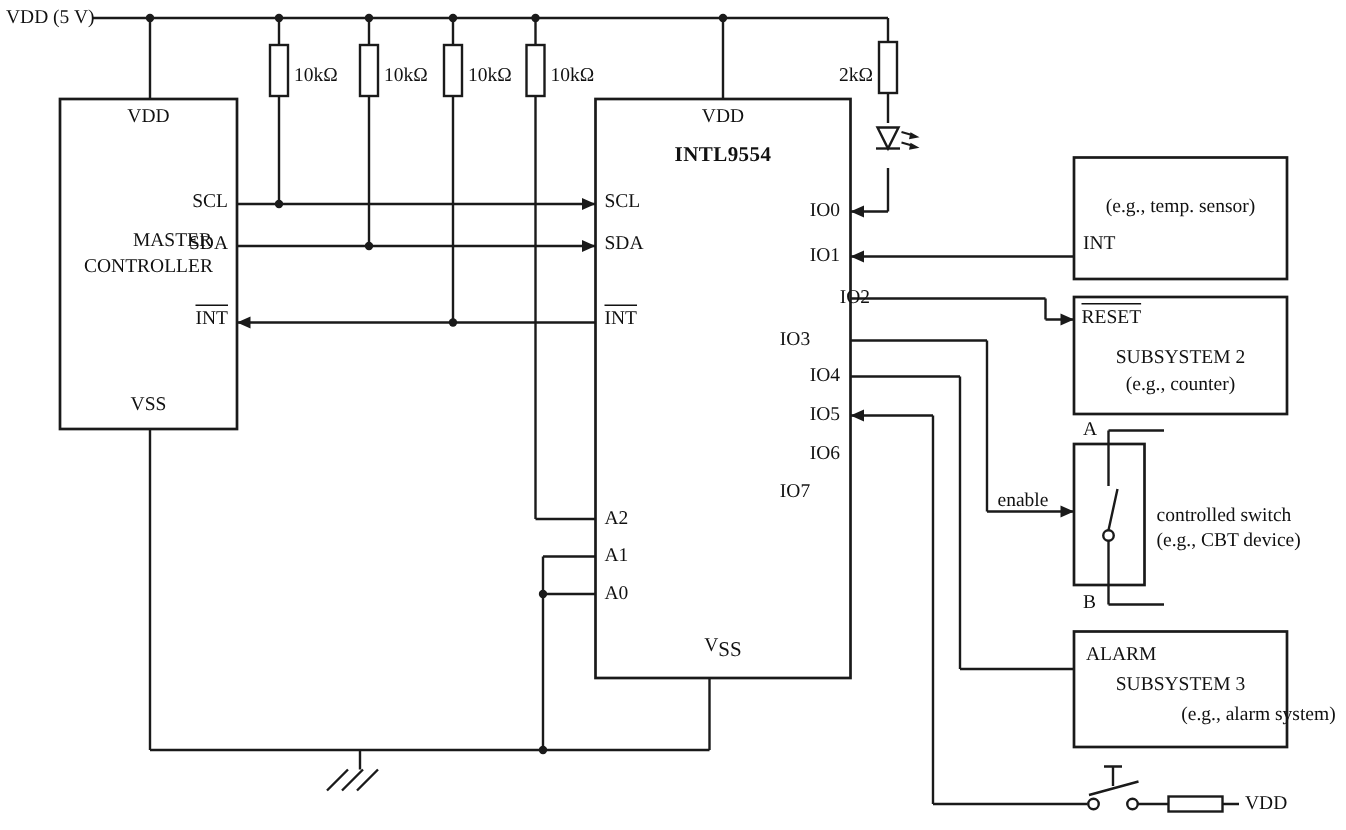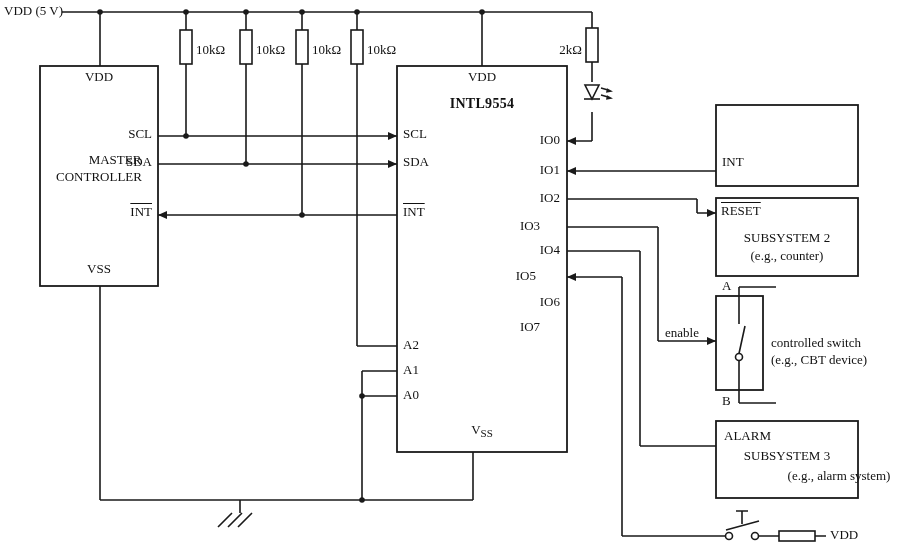--- a/index.html
+++ b/index.html
@@ -6,21 +6,21 @@
   .canvas {
     position:relative; width:897px; height:553px; background:#ffffff;
     font-family:Liberation Serif, serif; color:#111; overflow:hidden;
   }
   .canvas svg { position:absolute; left:0; top:0; }
   .lbl { position:absolute; font-size:13px; line-height:1.15; white-space:nowrap; }
   .ctr { text-align:center; }
   .rt  { text-align:right; }
   .ov  { text-decoration:overline; }
   .chip-name { font-weight:700; font-size:14px; letter-spacing:0.3px; }
-  .sub { font-size:11px; vertical-align:-3px; }
+  .sub { font-size:14px; vertical-align:-3px; }
 </style>
 </head>
 <body>
 
 <div class="canvas">
 
   <svg width="897" height="553" viewBox="0 0 897 553">
 
     <g fill="#ffffff" stroke="#1a1a1a" stroke-width="1.8">
       <rect x="40" y="66" width="118" height="220"></rect>
@@ -123,27 +123,28 @@
   <div class="lbl" style="left:403px; top:127px;">SCL</div>
   <div class="lbl" style="left:403px; top:155px;">SDA</div>
   <div class="lbl" style="left:403px; top:205px;"><span class="ov">INT</span></div>
   <div class="lbl" style="left:403px; top:338px;">A2</div>
   <div class="lbl" style="left:403px; top:363px;">A1</div>
   <div class="lbl" style="left:403px; top:388px;">A0</div>
   <div class="lbl ctr" style="left:397px; top:423px; width:170px;"><span>V</span><span class="sub">SS</span></div>
 
   <div class="lbl rt" style="left:500px; top:133px; width:60px;">IO0</div>
   <div class="lbl rt" style="left:500px; top:163px; width:60px;">IO1</div>
-  <div class="lbl rt" style="left:500px; top:191px; width:60px;">IO2</div>
+  <div class="lbl rt" style="left:520px; top:191px; width:60px;">IO2</div>
   <div class="lbl rt" style="left:500px; top:219px; width:60px;text-align:center;">IO3</div>
   <div class="lbl rt" style="left:500px; top:243px; width:60px;">IO4</div>
-  <div class="lbl rt" style="left:476px; top:269px; width:60px;">IO5</div>
+  <div class="lbl rt" style="left:500px; top:269px; width:60px;">IO5</div>
   <div class="lbl rt" style="left:500px; top:295px; width:60px;">IO6</div>
   <div class="lbl rt" style="left:500px; top:320px; width:60px;text-align:center;">IO7</div>
 
+  <div class="lbl ctr" style="left:716px; top:130px; width:142px;">(e.g., temp. sensor)</div>
   <div class="lbl" style="left:722px; top:155px;">INT</div>
 
   <div class="lbl" style="left:721px; top:204px;"><span class="ov">RESET</span></div>
   <div class="lbl ctr" style="left:716px; top:231px; width:142px;">SUBSYSTEM 2</div>
   <div class="lbl ctr" style="left:716px; top:249px; width:142px;">(e.g., counter)</div>
 
   <div class="lbl" style="left:722px; top:279px;">A</div>
   <div class="lbl" style="left:722px; top:394px;">B</div>
   <div class="lbl" style="left:665px; top:326px;">enable</div>
   <div class="lbl" style="left:771px; top:336px;">controlled switch</div>

